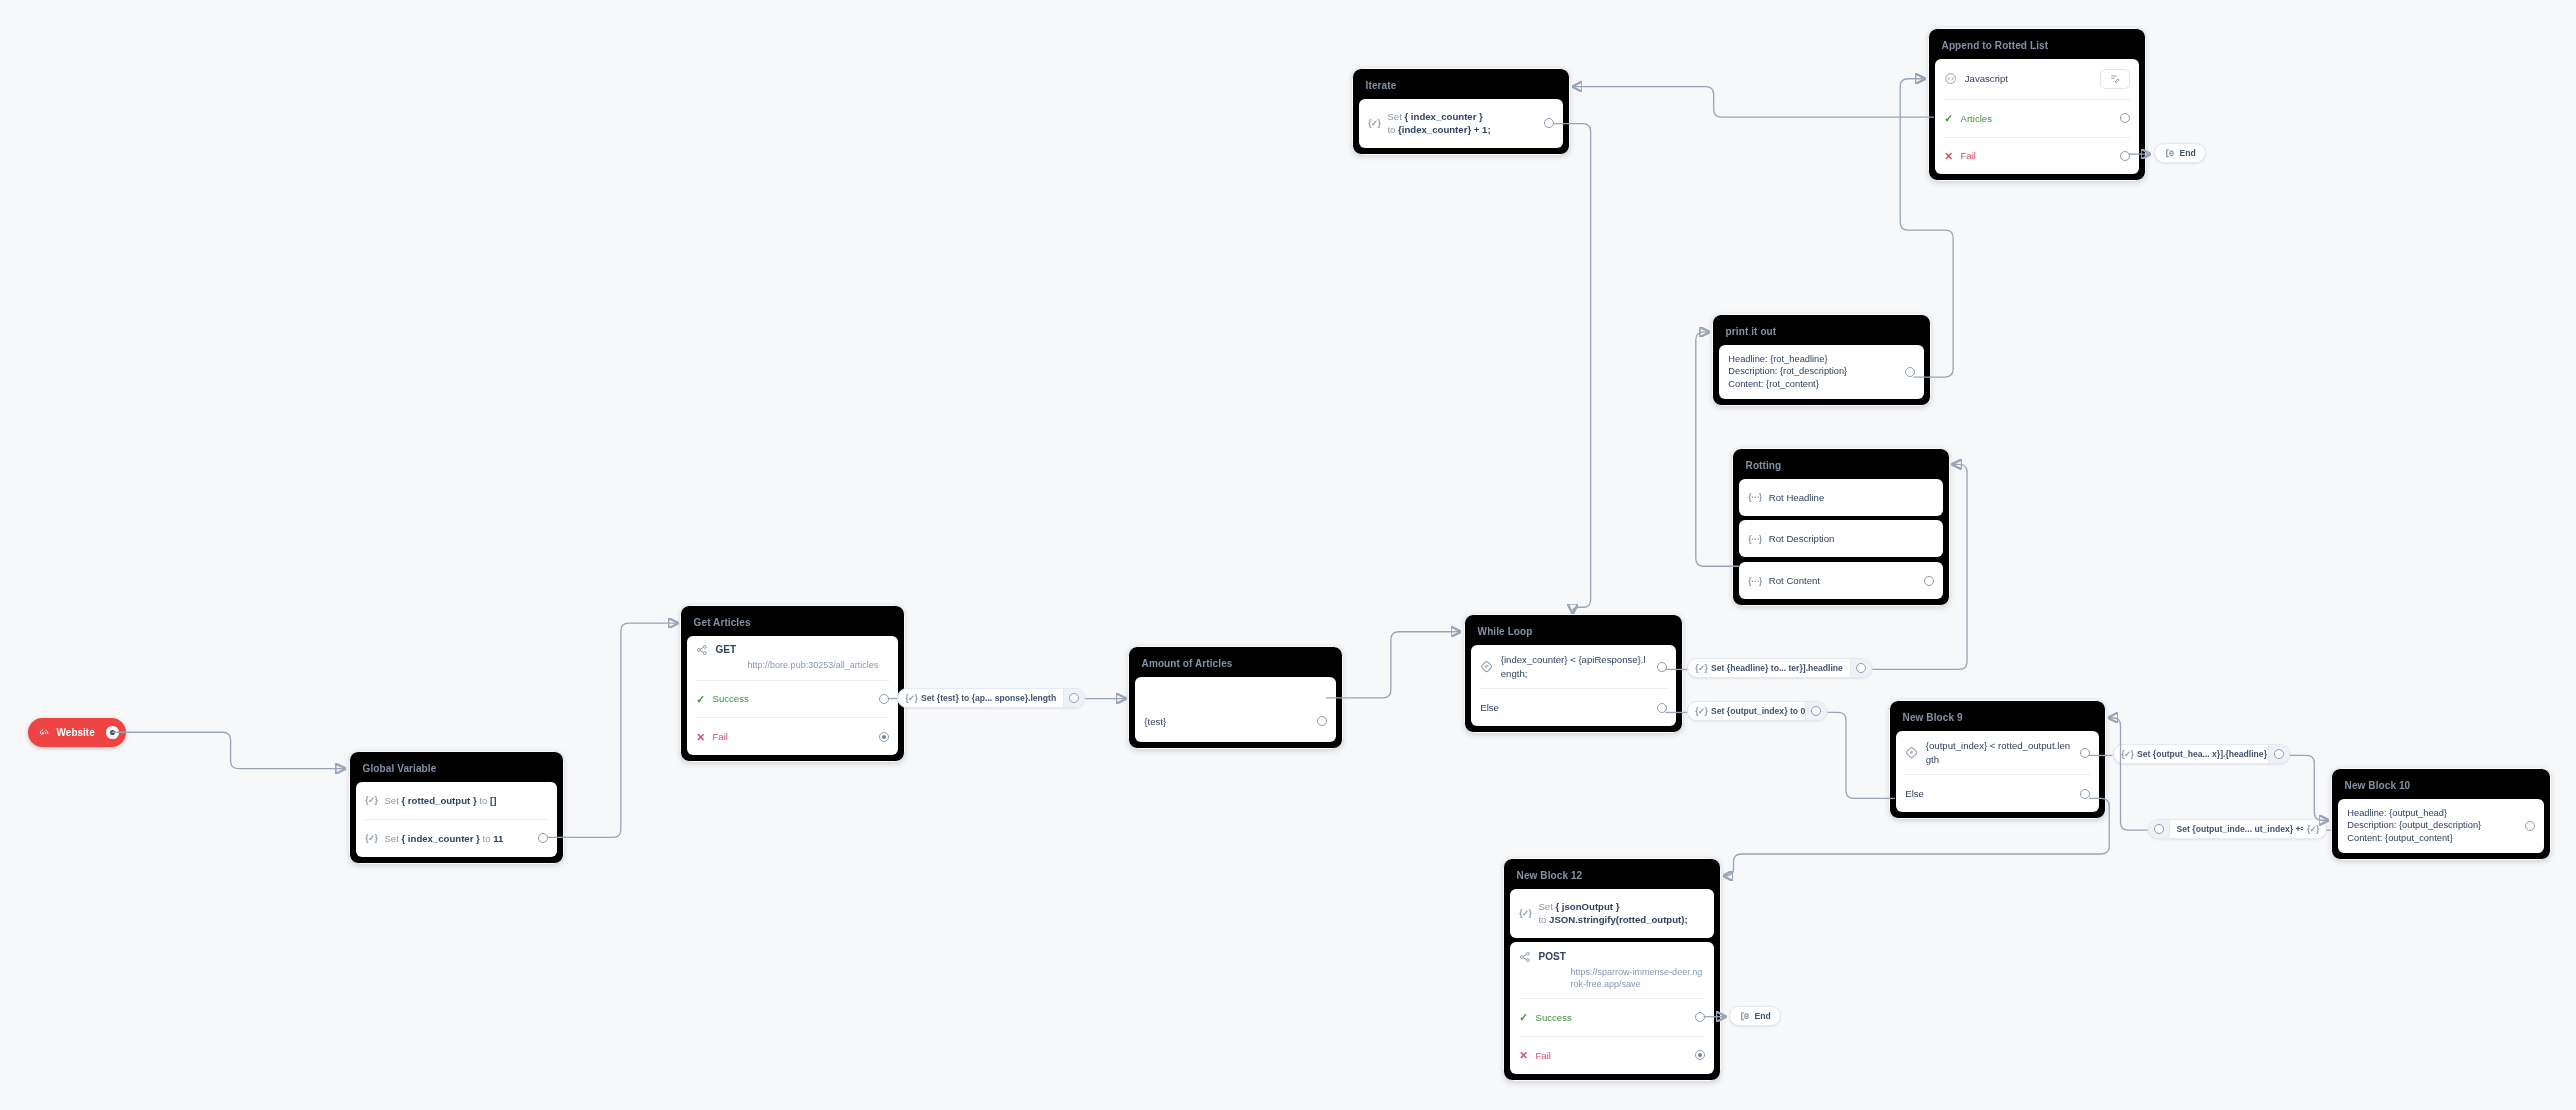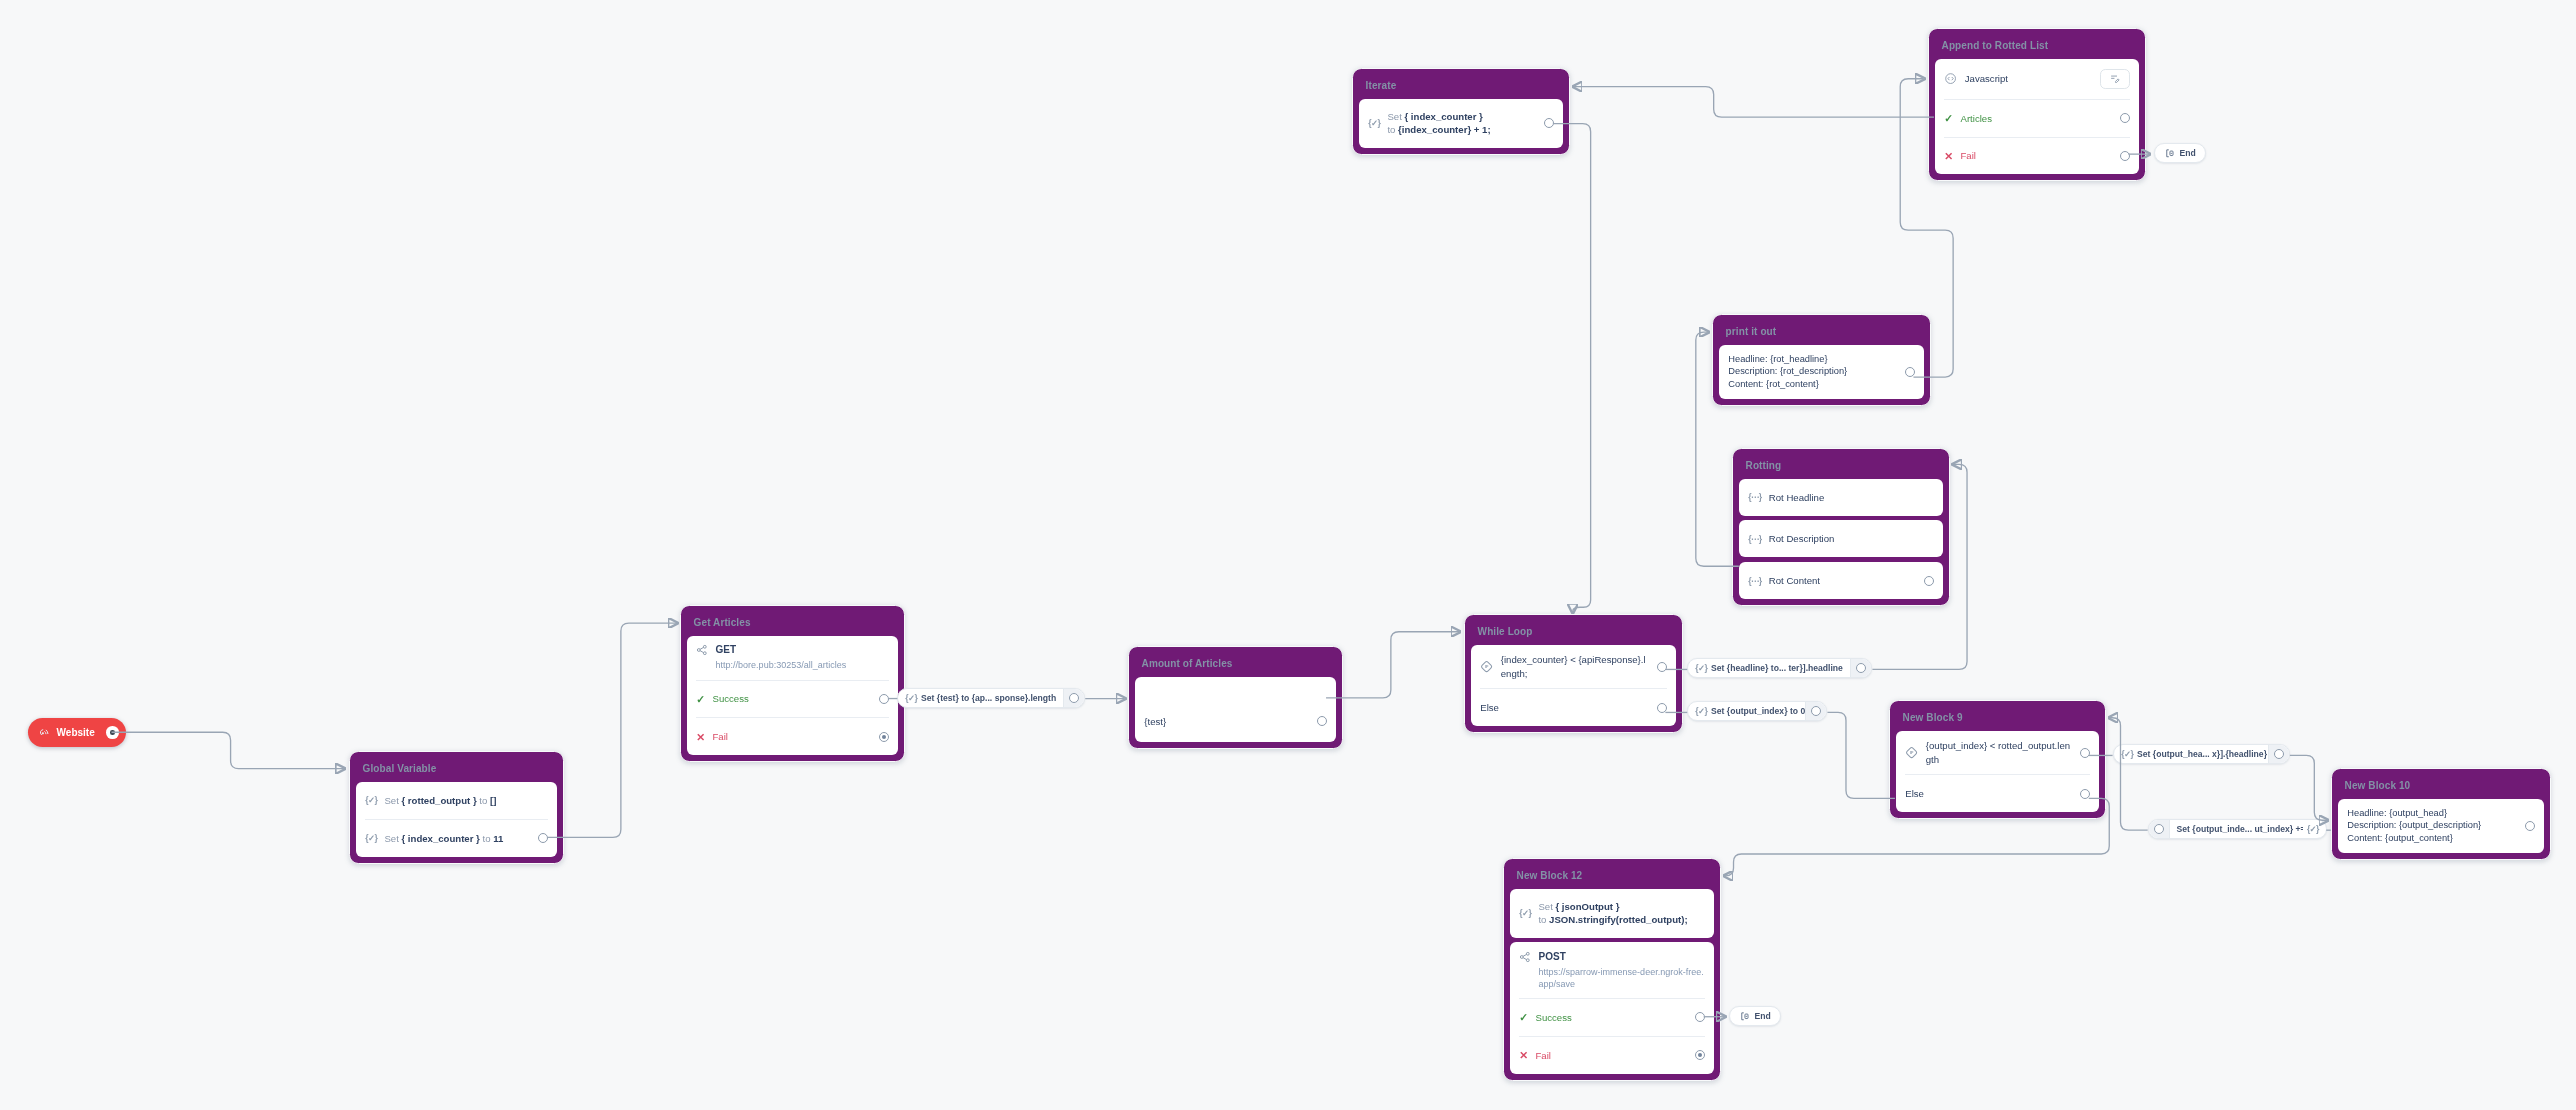--- a/index.html
+++ b/index.html
@@ -8,21 +8,21 @@
     background:#f7f8f9;
     font-family:"Liberation Sans",sans-serif;
     -webkit-font-smoothing:antialiased;
   }
   
   #wires{position:absolute;left:0;top:0;z-index:3;pointer-events:none;}
   #wires path{stroke:#99a5b4;stroke-width:2;fill:none;}
   
   .node{
     position:absolute;box-sizing:border-box;z-index:2;
-    background:#701a75;border:1.3px solid #f8fafb;border-radius:9.3px;
+    background:#000000;border:1.3px solid #f8fafb;border-radius:9.3px;
     box-shadow:0 1.3px 5.3px rgba(110,125,145,.28);
     padding:6px;
   }
   .node-title{
     font-size:10px;line-height:12px;font-weight:700;color:#8392a6;
     padding:4.6px 6.6px 7.3px;letter-spacing:0.1px;
   }
   .card{background:#fff;border-radius:6px;overflow:hidden;}
   .stack .card + .card{margin-top:4.6px;}
   .row{display:flex;align-items:center;gap:7.3px;padding:0 9.3px;font-size:9.6px;color:#2f4161;}
@@ -37,21 +37,21 @@
   .port-dot::after{content:"";position:absolute;inset:2px;background:#72839b;border-radius:50%;}
   .kw{color:#8b98ab;}
   .v{color:#2f4161;font-weight:600;}
   .two-line{line-height:13.2px;}
   .vicon{color:#8d9bac;font-size:8.6px;font-weight:700;letter-spacing:-0.7px;flex:none;white-space:nowrap;}
   .mark{font-size:10.6px;font-weight:700;flex:none;}
   .success, .success .mark{color:#3f9143;}
   .fail, .fail .mark{color:#d94b66;}
   .method-row{align-items:flex-start;padding-top:8.6px;padding-bottom:8.6px;}
   .m-label{font-weight:700;font-size:10px;color:#2f4161;line-height:12.6px;}
-  .m-url{font-size:9px;color:#8699b3;margin-top:2px;line-height:12px;word-break:break-all;}
+  .m-url{font-size:9px;color:#8699b3;margin-top:2px;line-height:12px;word-break:break-all;margin-left:32px;}
   .cond-text{word-break:break-all;line-height:13.2px;padding:8.6px 0;}
   .content-lines{line-height:12.6px;font-size:9.3px;padding:8px 0;}
   .edit-btn{
     width:28px;height:18.5px;border:1px solid #dfe5ea;border-radius:5.3px;
     display:flex;align-items:center;justify-content:center;margin-left:auto;flex:none;background:#fff;
   }
   
   .pill{
     position:absolute;box-sizing:border-box;z-index:2;height:20px;
     display:flex;align-items:center;background:#fff;

